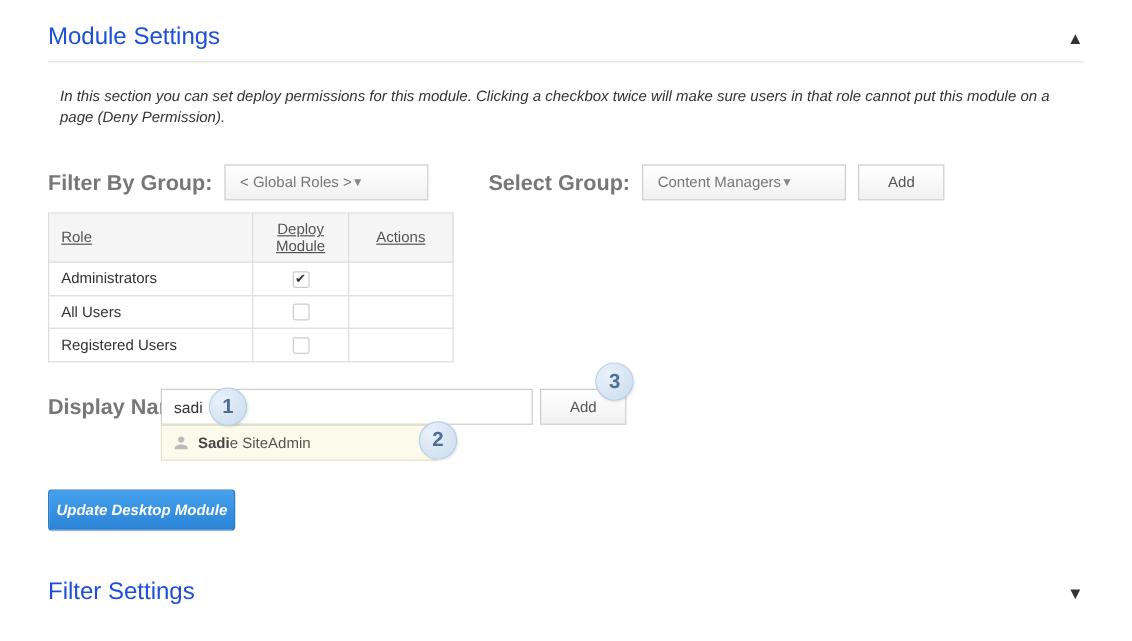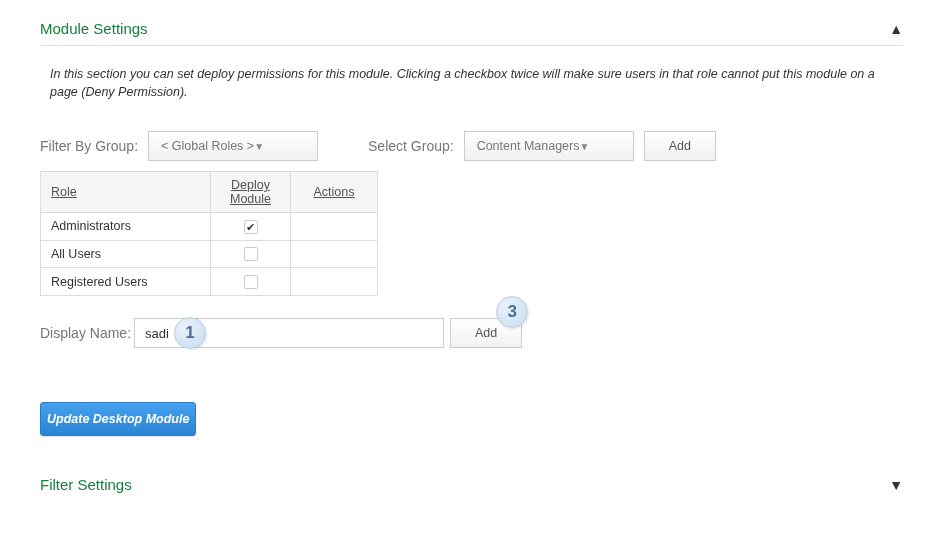--- a/index.html
+++ b/index.html
@@ -17,22 +17,22 @@
   }
   .section-header {
     display: flex;
     justify-content: space-between;
     align-items: center;
     border-bottom: 1px solid #e0e0e0;
     padding: 10px 0 8px 0;
     margin-bottom: 20px;
   }
   .section-title {
-    font-size: 15px;
-    color: #15803d;
+    font-size: 20px;
+    color: #1d4ed8;
     font-weight: 400;
   }
   .chevron {
     font-size: 14px;
     cursor: pointer;
   }
   .intro {
     color: #333;
     font-size: 12.5px;
     line-height: 1.4;
@@ -40,22 +40,23 @@
     font-style: italic;
   }
   .filter-row {
     display: flex;
     align-items: center;
     gap: 10px;
     margin-bottom: 10px;
   }
   .label {
     color: #777;
-    font-size: 14px;
+    font-size: 18px;
     white-space: nowrap;
+    font-weight: bold;
   }
   .select {
     display: flex;
     justify-content: flex-start;
     align-items: center;
     height: 30px;
     min-width: 170px;
     padding: 0 8px 0 12px;
     color: #777;
     border: 1px solid #ccc;
@@ -238,20 +239,28 @@
   </table>
 
   
   <div class="display-name-row">
     <span class="label" style="width:88px">Display Name:</span>
     <div class="input-wrap">
       <input type="text" class="text-input" value="sadi" style="">
       
       <div class="badge" style="left:40px; top:-1px;">1</div>
       
+      <div class="suggest">
+        <svg class="avatar" viewBox="0 0 24 24" fill="currentColor">
+            <path d="M12 12c2.2 0 4-1.8 4-4s-1.8-4-4-4-4 1.8-4 4 1.8 4 4 4zm0 2c-2.7 0-8 1.3-8 4v2h16v-2c0-2.7-5.3-4-8-4z"></path>
+          </svg>
+        <span class="match"><b>Sadi</b><span>e SiteAdmin</span></span>
+
+        <div class="badge" style="right:-18px; top:-4px;">2</div>
+      </div>
     </div>
     <div style="position:relative;">
       <button class="btn">Add</button>
       
       <div class="badge" style="right:-6px; top:-22px;">3</div>
     </div>
   </div>
 
   <div class="spacer-for-suggest"></div>
 

